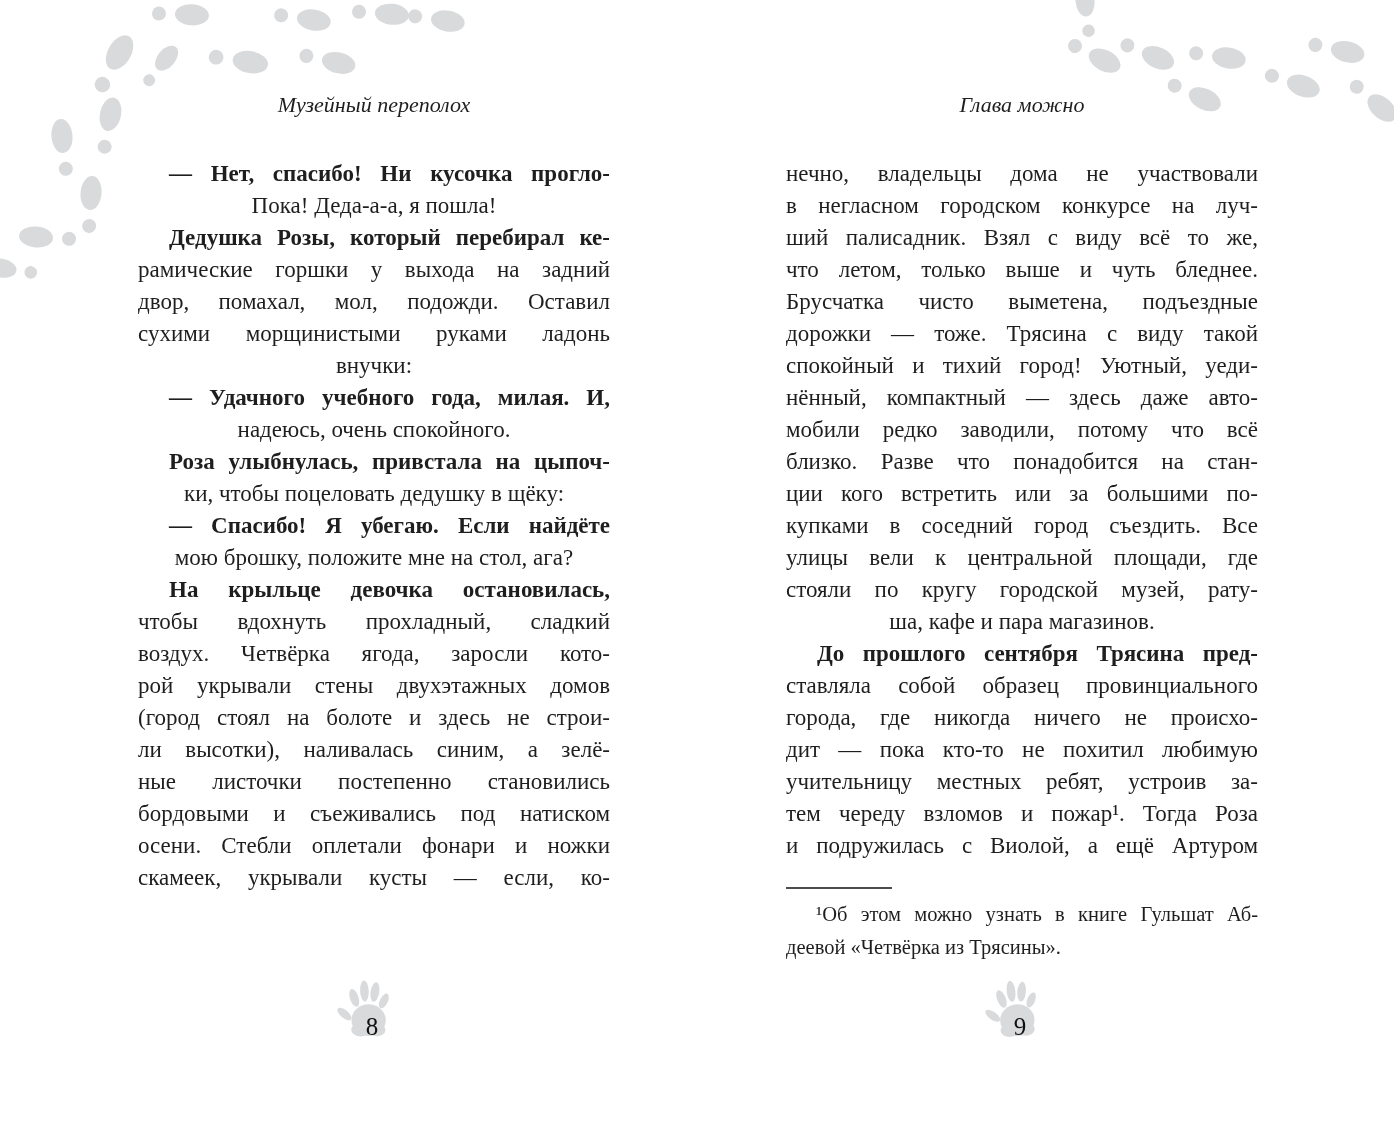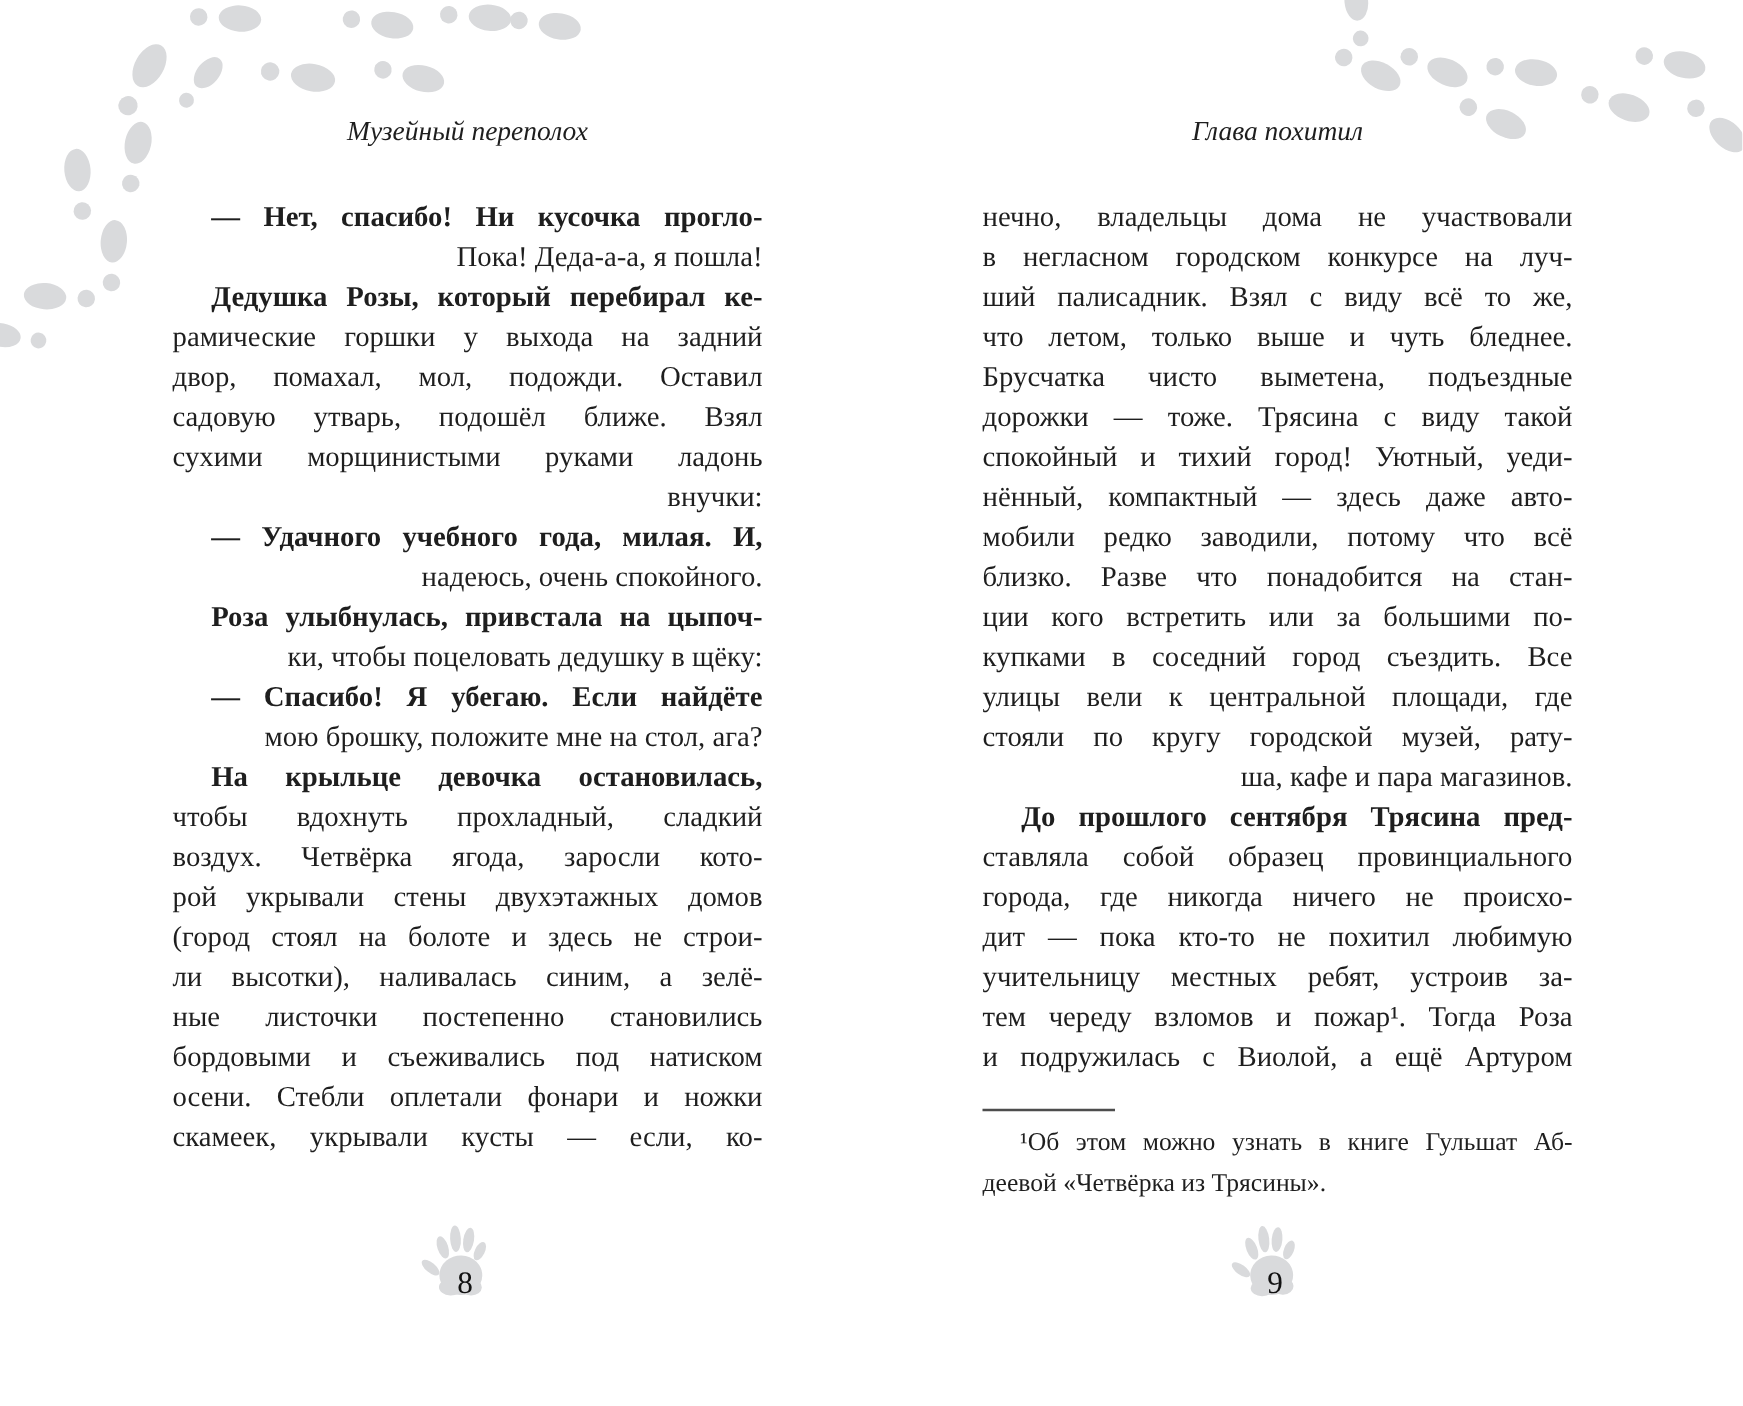--- a/index.html
+++ b/index.html
@@ -39,21 +39,21 @@
   .textblock {
     position: absolute;
     top: 66px; left: 0;
     width: 472px;
   }
   .line {
     height: 32px;
     line-height: 32px;
     font-size: 23px;
     white-space: nowrap;
-    text-align: right;
+    text-align: center;
   }
   .line.j {
     white-space: normal;
     text-align: justify;
     text-align-last: justify;
   }
   .line.ind { text-indent: 31px; font-weight: bold; }
   .fn-divider {
     width: 106px;
     border: none;
@@ -170,21 +170,20 @@
   </svg>
 
   <div class="page-col" id="left-col">
     <div class="running-header">Музейный переполох</div>
     <div class="textblock" id="left-text">
         <div class="line j ind">— Нет, спасибо! Ни кусочка прогло-</div>
         <div class="line">Пока! Деда-а-а, я пошла!</div>
         <div class="line j ind">Дедушка Розы, который перебирал ке-</div>
         <div class="line j">рамические горшки у выхода на задний</div>
         <div class="line j">двор, помахал, мол, подожди. Оставил</div>
-        <div class="line j">садовую утварь, подошёл ближе. Взял</div>
         <div class="line j">сухими морщинистыми руками ладонь</div>
         <div class="line">внучки:</div>
         <div class="line j ind">— Удачного учебного года, милая. И,</div>
         <div class="line">надеюсь, очень спокойного.</div>
         <div class="line j ind">Роза улыбнулась, привстала на цыпоч-</div>
         <div class="line">ки, чтобы поцеловать дедушку в щёку:</div>
         <div class="line j ind">— Спасибо! Я убегаю. Если найдёте</div>
         <div class="line">мою брошку, положите мне на стол, ага?</div>
         <div class="line j ind">На крыльце девочка остановилась,</div>
         <div class="line j">чтобы вдохнуть прохладный, сладкий</div>
@@ -193,21 +192,21 @@
         <div class="line j">(город стоял на болоте и здесь не строи-</div>
         <div class="line j">ли высотки), наливалась синим, а зелё-</div>
         <div class="line j">ные листочки постепенно становились</div>
         <div class="line j">бордовыми и съеживались под натиском</div>
         <div class="line j">осени. Стебли оплетали фонари и ножки</div>
         <div class="line j">скамеек, укрывали кусты — если, ко-</div>
       </div>
   </div>
 
   <div class="page-col" id="right-col">
-    <div class="running-header">Глава похитил</div>
+    <div class="running-header">Глава можно</div>
     <div class="textblock" id="right-text">
         <div class="line j">нечно, владельцы дома не участвовали</div>
         <div class="line j">в негласном городском конкурсе на луч-</div>
         <div class="line j">ший палисадник. Взял с виду всё то же,</div>
         <div class="line j">что летом, только выше и чуть бледнее.</div>
         <div class="line j">Брусчатка чисто выметена, подъездные</div>
         <div class="line j">дорожки — тоже. Трясина с виду такой</div>
         <div class="line j">спокойный и тихий город! Уютный, уеди-</div>
         <div class="line j">нённый, компактный — здесь даже авто-</div>
         <div class="line j">мобили редко заводили, потому что всё</div>

